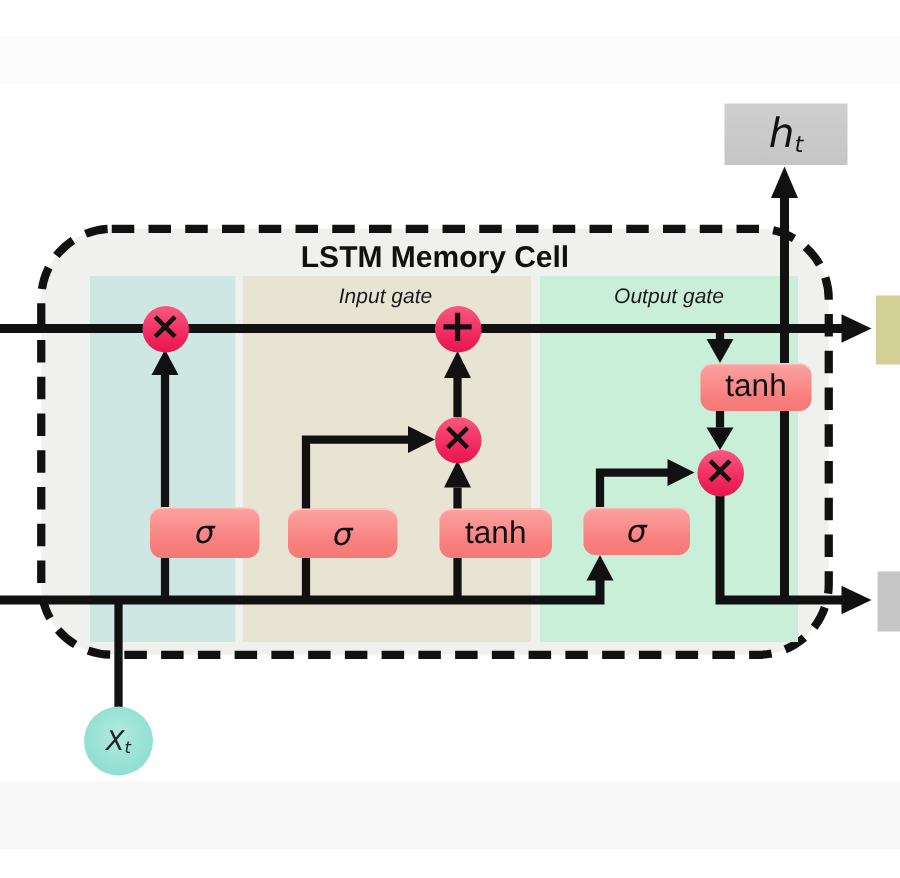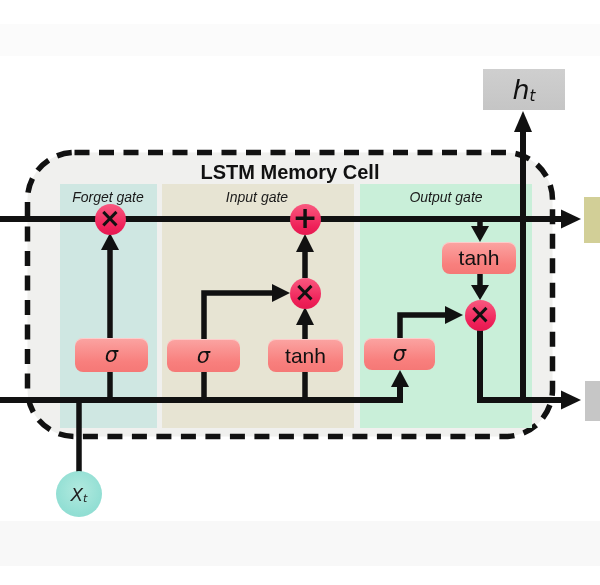--- a/index.html
+++ b/index.html
@@ -15,21 +15,21 @@
   .title{
     left:140px;top:161px;width:300px;text-align:center;
     font-size:20px;font-weight:bold;color:#111;
   }
   .gate-label{
     top:189px;text-align:center;font-size:14px;font-style:italic;color:#1a1a1a;
   }
   .node-box{
     display:flex;align-items:center;justify-content:center;
     background:linear-gradient(180deg,#fba4a2 0%,#f87f7d 70%,#f57876 100%);
-    border-radius:8px;color:#111;box-shadow:inset 0 1px 0 rgba(255,255,255,.45);
+    border-radius:8px;color:#111;box-shadow:inset 0 1px 0 rgba(255,255,255,.45);margin-left:25px;
   }
   .node-sigma{font-family:"DejaVu Sans",sans-serif;font-style:italic;font-size:21px;}
   .node-tanh{font-size:21px;}
   .op-circle{
     width:31px;height:31px;border-radius:50%;
     background:linear-gradient(180deg,#f9597f 0%,#ee2058 75%,#e51950 100%);
     display:flex;align-items:center;justify-content:center;
     color:#111;font-family:"DejaVu Sans",sans-serif;font-weight:bold;
   }
   .op-mul{font-size:26px;line-height:1;padding-bottom:2px;}
@@ -108,21 +108,20 @@
       <polygon points="471,226 489,226 480,242"></polygon>
       <polygon points="471,285 489,285 480,300"></polygon>
       <polygon points="445,306 463,315 445,324"></polygon>
     </g>
   </svg>
 
   <div class="edge-box edge-olive"></div>
   <div class="edge-box edge-gray"></div>
 
   <div class="abs title">LSTM Memory Cell</div>
-  <div class="abs gate-label" style="left:58px;width:100px;">Forget gate</div>
   <div class="abs gate-label" style="left:187px;width:140px;">Input gate</div>
   <div class="abs gate-label" style="left:376px;width:140px;">Output gate</div>
 
   <div class="abs node-box node-sigma" style="left:75px;top:338px;width:73px;height:34px;">σ</div>
   <div class="abs node-box node-sigma" style="left:167px;top:339px;width:73px;height:33px;">σ</div>
   <div class="abs node-box node-tanh" style="left:268px;top:339px;width:75px;height:33px;">tanh</div>
   <div class="abs node-box node-sigma" style="left:364px;top:338px;width:71px;height:32px;">σ</div>
   <div class="abs node-box node-tanh" style="left:442px;top:242px;width:74px;height:32px;">tanh</div>
 
   <div class="abs op-circle" style="left:94.5px;top:203.5px;">

